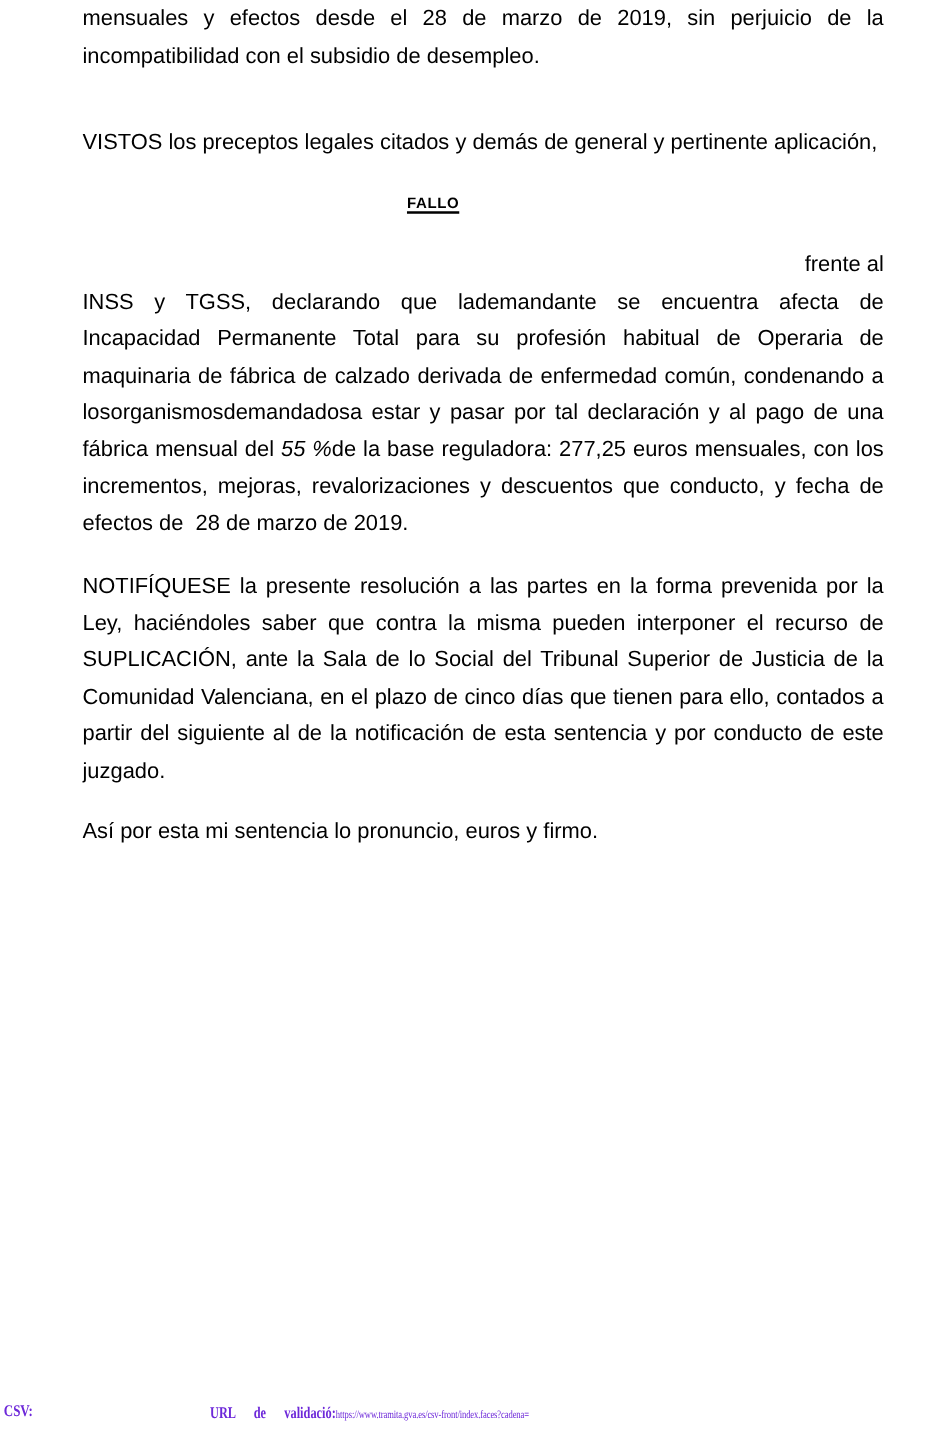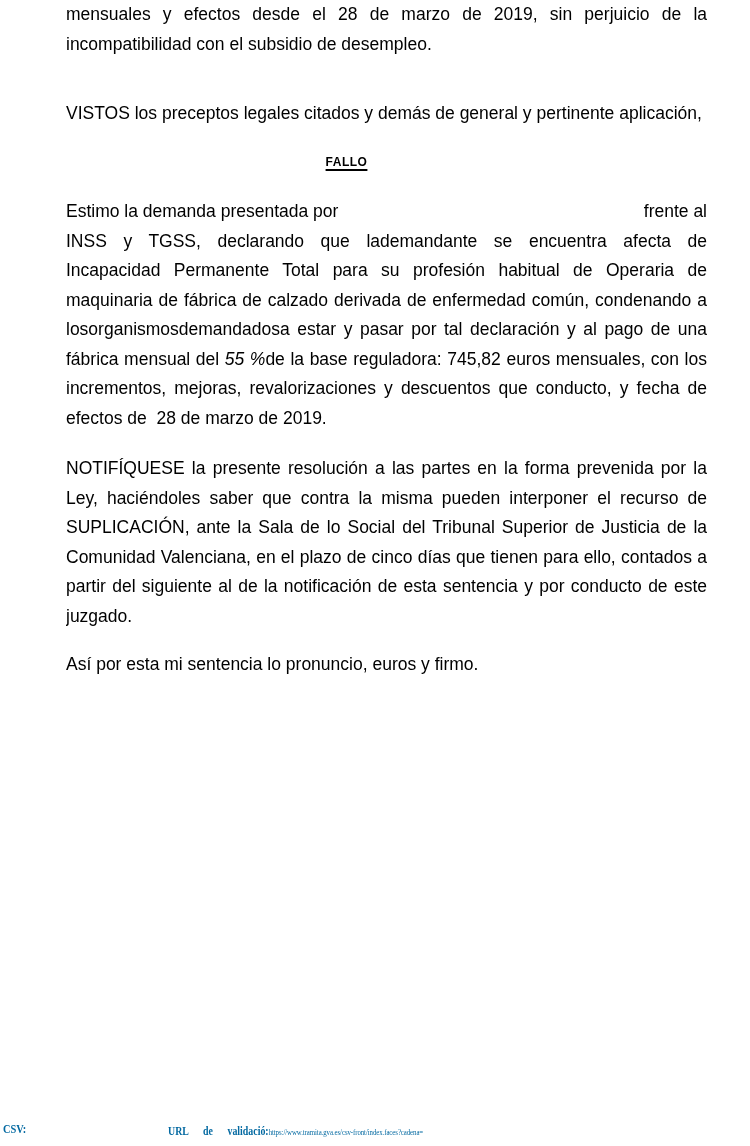--- a/index.html
+++ b/index.html
@@ -63,21 +63,21 @@
   .p-closing { margin-top: 19px; }
   .italic { font-style: italic; }
 
   .footer {
     position: absolute;
     left: 0;
     top: 1121px;
     width: 750px;
     height: 18px;
     font-family: "Liberation Serif", serif;
-    color: #0369a1;
+    color: #6d28d9;
   }
   .csv-label {
     position: absolute;
     left: 3px;
     top: 0;
     font-size: 13px;
     font-weight: bold;
     transform: scaleX(0.8);
     transform-origin: 0 0;
     white-space: nowrap;
@@ -115,29 +115,28 @@
     <div class="para p-vistos">
       <div class="line left">VISTOS los preceptos legales citados y demás de general y pertinente aplicación,</div>
     </div>
 
     <div class="h-fallo">
       <span class="fallo-text">FALLO</span>
     </div>
 
     <div class="para p-estimo">
       <div class="line flexline">
-        <span>Estimo la demanda presentada por</span>
         <span></span>
         <span>frente al</span>
       </div>
       <div class="line just">INSS y TGSS, declarando que lademandante se encuentra afecta de</div>
       <div class="line just">Incapacidad Permanente Total para su profesión habitual de Operaria de</div>
       <div class="line just">maquinaria de fábrica de calzado derivada de enfermedad común, condenando a</div>
       <div class="line just">losorganismosdemandadosa estar y pasar por tal declaración y al pago de una</div>
-      <div class="line just"><span>fábrica mensual del </span><span class="italic">55 %</span><span>de la base reguladora: 745,82 euros mensuales, con los</span></div>
+      <div class="line just"><span>fábrica mensual del </span><span class="italic">55 %</span><span>de la base reguladora: 277,25 euros mensuales, con los</span></div>
       <div class="line just">incrementos, mejoras, revalorizaciones y descuentos que conducto, y fecha de</div>
       <div class="line left">efectos de &nbsp;28 de marzo de 2019.</div>
     </div>
 
     <div class="para p-notif">
       <div class="line just">NOTIFÍQUESE la presente resolución a las partes en la forma prevenida por la</div>
       <div class="line just">Ley, haciéndoles saber que contra la misma pueden interponer el recurso de</div>
       <div class="line just">SUPLICACIÓN, ante la Sala de lo Social del Tribunal Superior de Justicia de la</div>
       <div class="line just">Comunidad Valenciana, en el plazo de cinco días que tienen para ello, contados a</div>
       <div class="line just">partir del siguiente al de la notificación de esta sentencia y por conducto de este</div>

